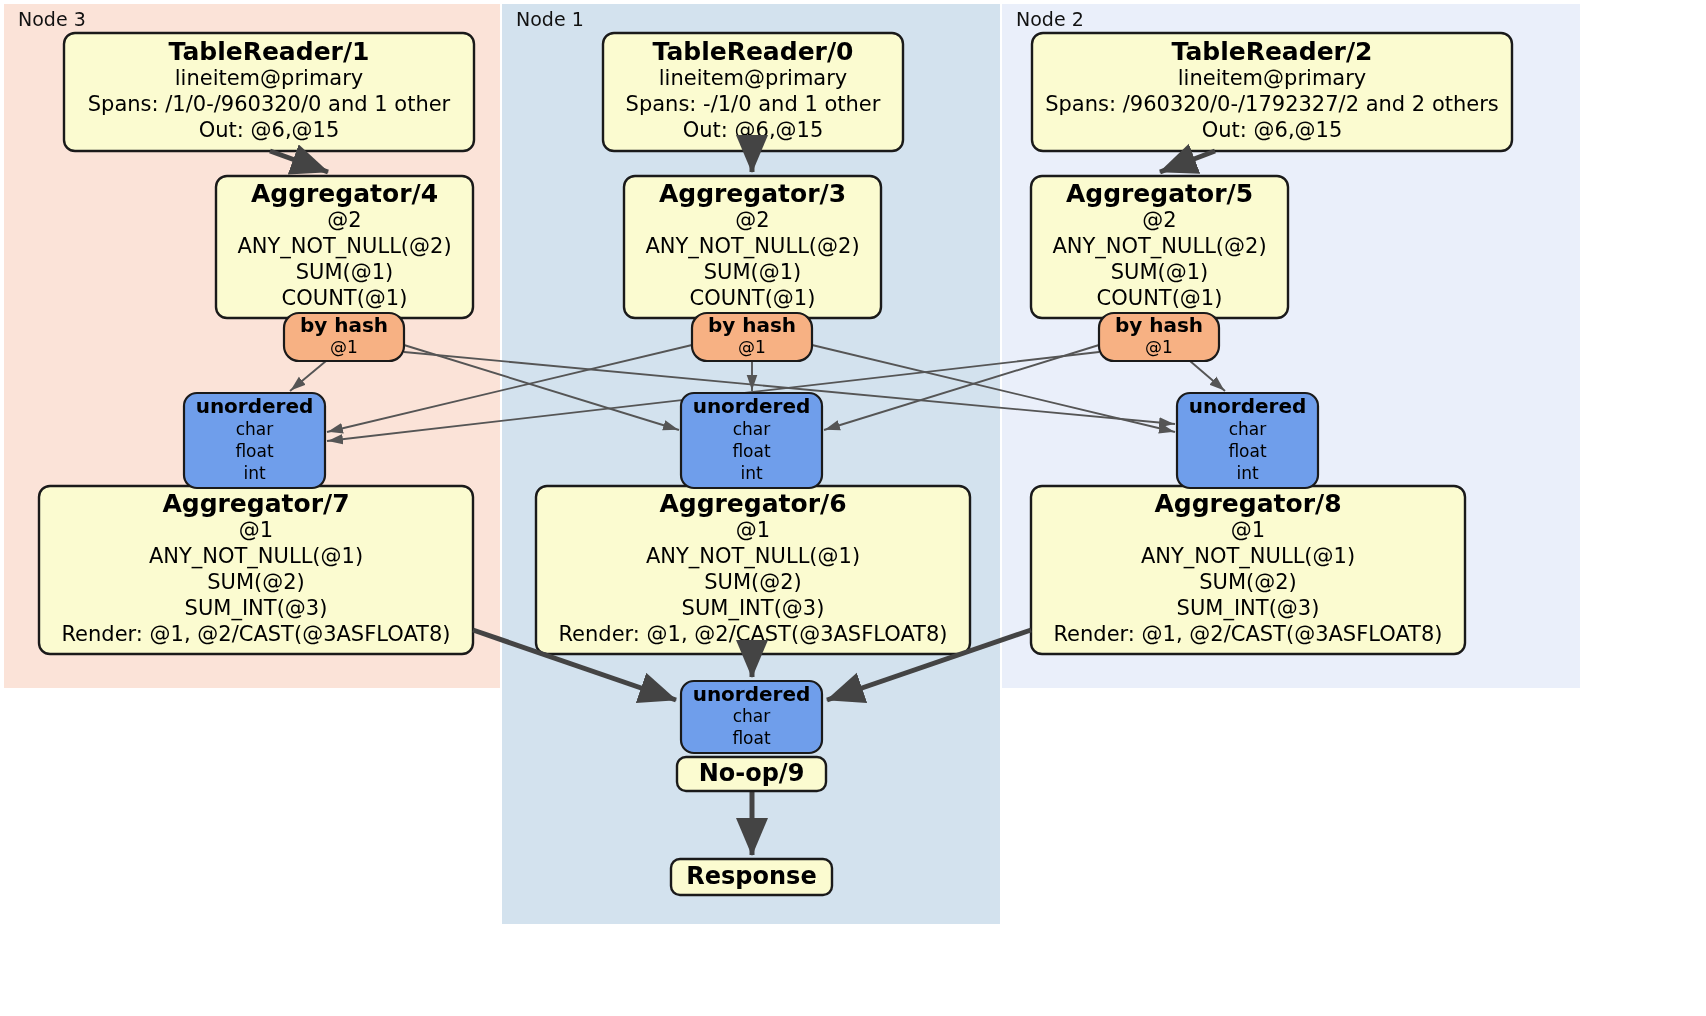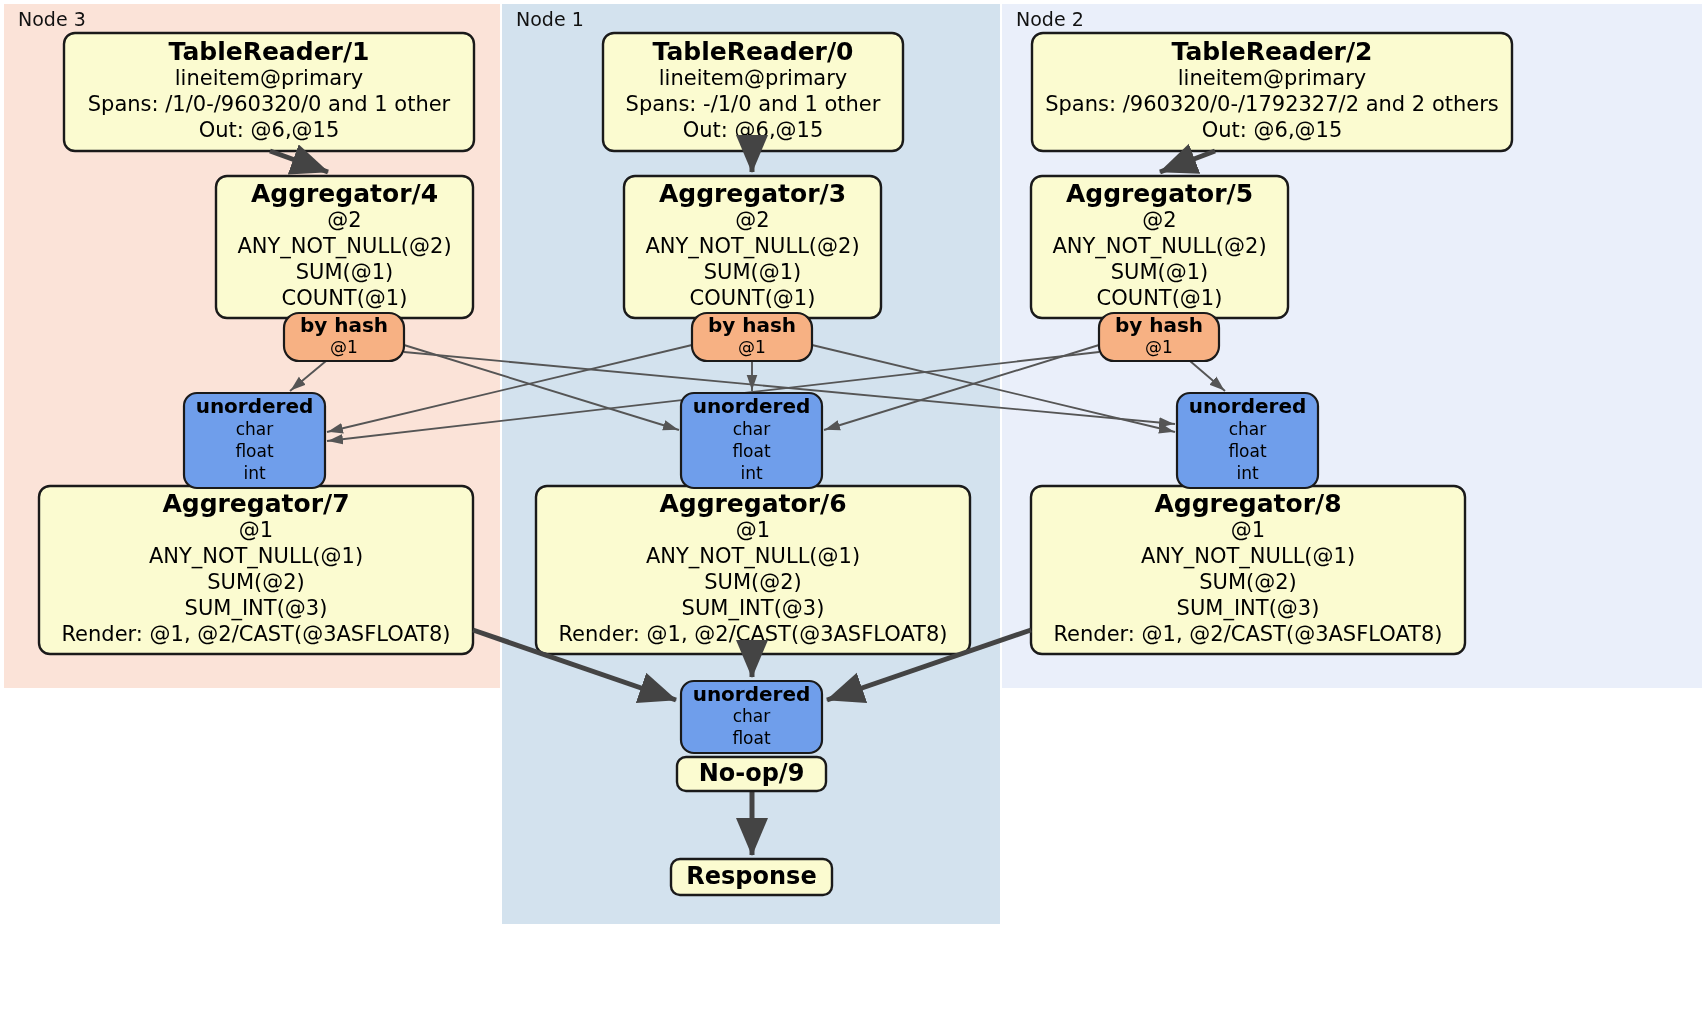--- a/index.html
+++ b/index.html
@@ -1,17 +1,17 @@
 <!DOCTYPE html>
 <html><head>
 <meta charset="utf-8">
 <style>
   html,body{margin:0;padding:0;background:#ffffff;}
   body{width:1706px;height:1016px;font-family:"DejaVu Sans",sans-serif;}
-  #stage{position:relative;width:1706px;height:1016px;overflow:hidden;background:#fff;}
+  #stage{position:relative;width:1580px;height:1016px;overflow:hidden;background:#fff;}
   svg{position:absolute;left:0;top:0;width:1706px;height:1016px;}
   .panel-label{font-size:19px;fill:#111;font-family:"DejaVu Sans",sans-serif;}
   .nodebox-title{font-weight:bold;font-size:25px;}
   .nodebox-line{font-size:21px;}
   .router-title{font-weight:bold;font-size:20px;}
   .router-line{font-size:17px;}
   .sync-title{font-weight:bold;font-size:20px;}
   .sync-line{font-size:17px;}
   .small-title{font-weight:bold;font-size:24px;}
   text{fill:#000;font-family:"DejaVu Sans",sans-serif;dominant-baseline:middle;}

